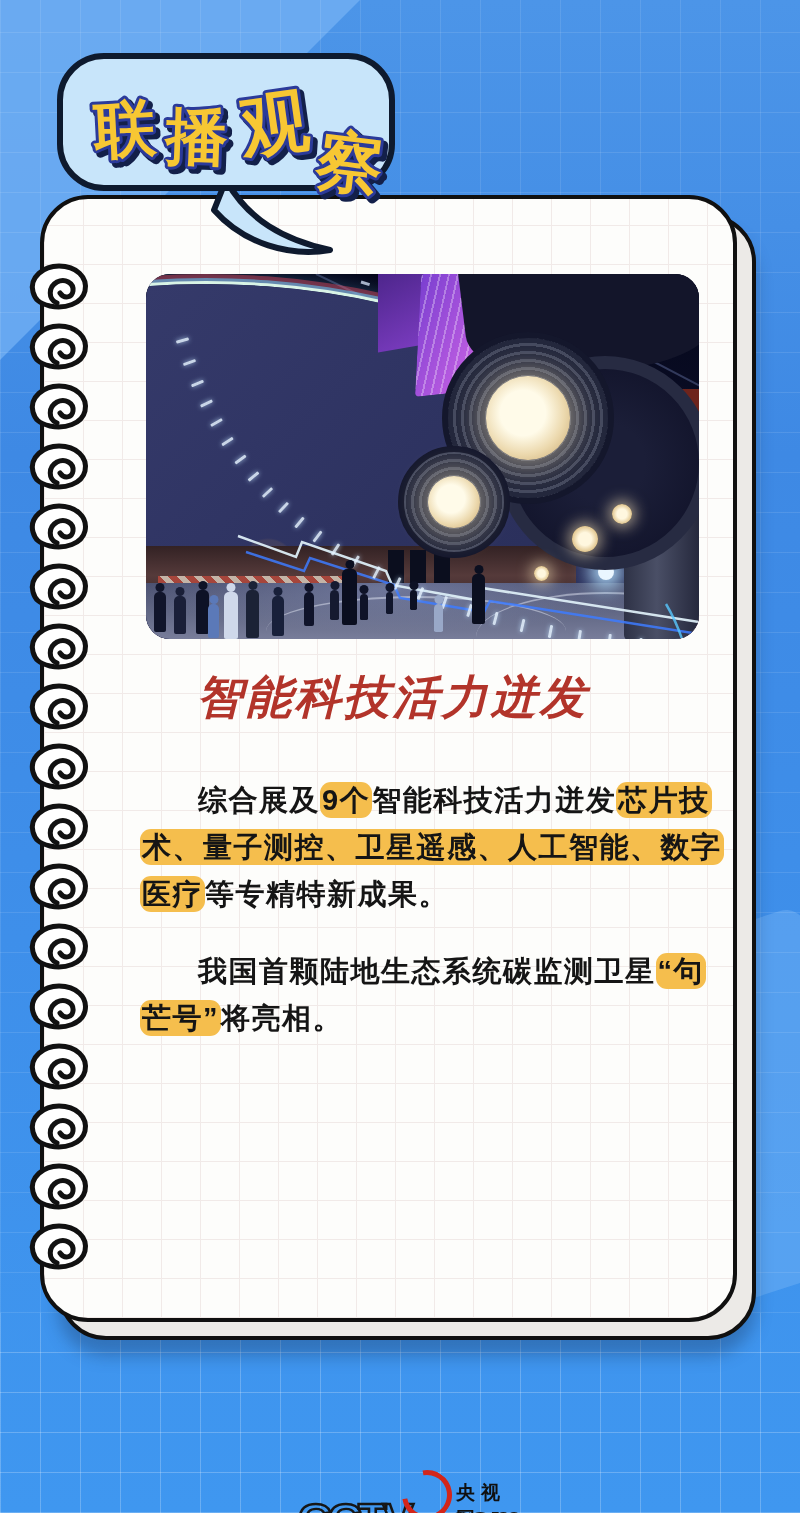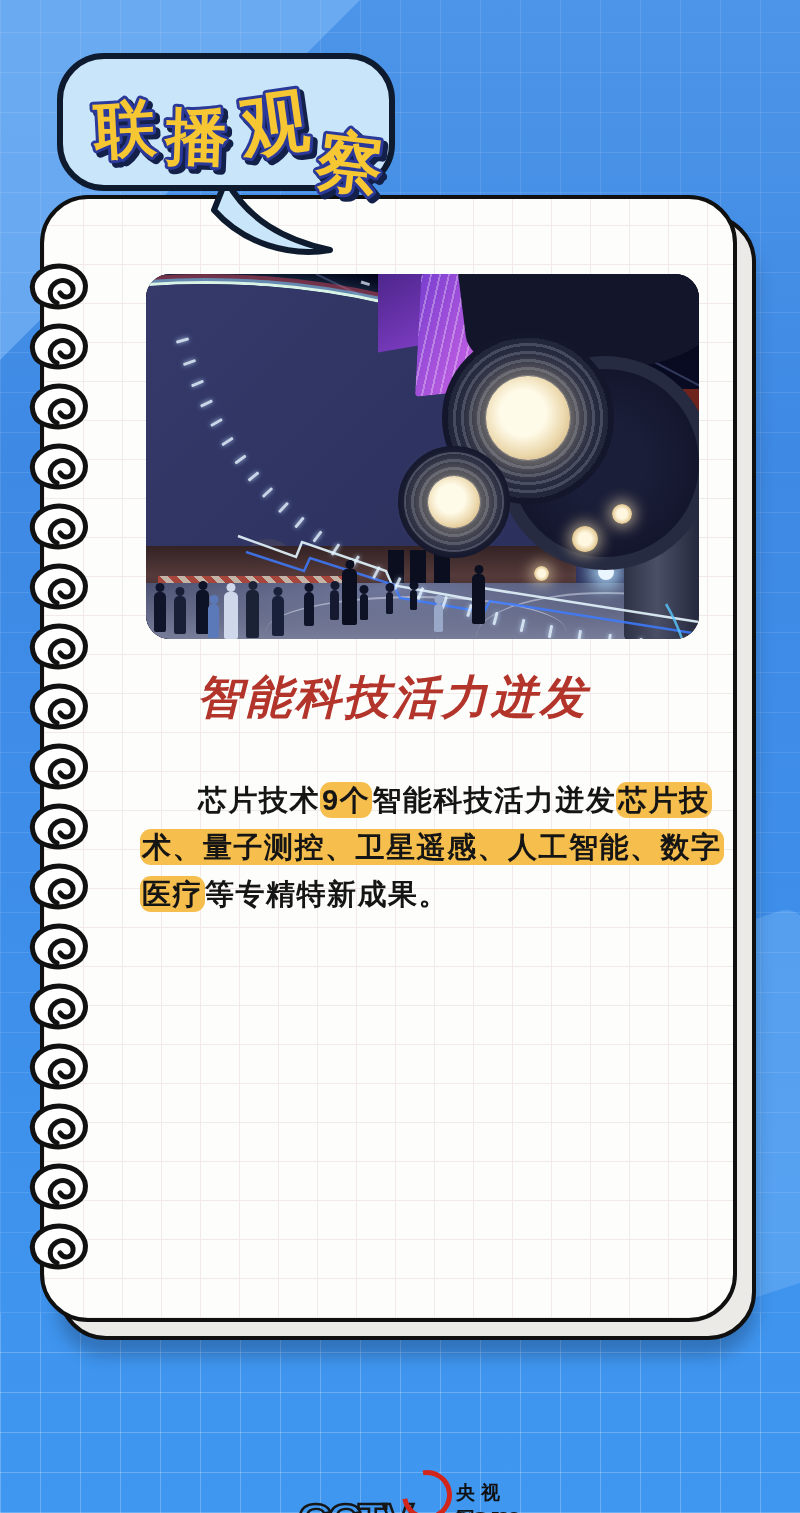--- a/index.html
+++ b/index.html
@@ -238,21 +238,22 @@
           <div class="person" style="left: 264px; top: 316px; width: 7px; height: 20px; background: rgb(13, 17, 36);"></div>
           <div class="person" style="left: 288px; top: 330px; width: 9px; height: 28px; background: rgb(153, 168, 200);"></div>
           <div class="person" style="left: 196px; top: 295px; width: 15px; height: 56px; background: rgb(10, 14, 31);"></div>
           <div class="person" style="left: 326px; top: 300px; width: 13px; height: 50px; background: rgb(11, 15, 32);"></div>
         </div>
     </div>
 
     <div class="card-title">智能科技活力迸发</div>
 
     <div class="body-text">
-      <p><span>芯片技术</span><span class="hl">9个</span><span>智能科技活力迸发</span><span class="hl">芯片技术、量子测控、卫星遥感、人工智能、数字医疗</span><span>等专精特新成果。</span></p>
+      <p><span>综合展及</span><span class="hl">9个</span><span>智能科技活力迸发</span><span class="hl">芯片技术、量子测控、卫星遥感、人工智能、数字医疗</span><span>等专精特新成果。</span></p>
+      <p><span>我国首颗陆地生态系统碳监测卫星</span><span class="hl">“句芒号”</span><span>将亮相。</span></p>
     </div>
   </div>
 
   <div class="rings" id="rings">
       <svg viewBox="0 0 70 52" style="top: 0px;">
         <path d="M9 32 C5 17 20 6 35 6 C52 6 64 17 61 31 C58 44 41 49 26 46 C14 43 11 39 9 32 Z" fill="#FFFFFF" stroke="#111111" stroke-width="5"></path>
         <path d="M33 43 C24 39 24 27 33 22 C41 18 50 23 49 31 C48 38 40 39 36 33" fill="none" stroke="#111111" stroke-width="5" stroke-linecap="round"></path>
       </svg>
       <svg viewBox="0 0 70 52" style="top: 60px;">
         <path d="M9 32 C5 17 20 6 35 6 C52 6 64 17 61 31 C58 44 41 49 26 46 C14 43 11 39 9 32 Z" fill="#FFFFFF" stroke="#111111" stroke-width="5"></path>

